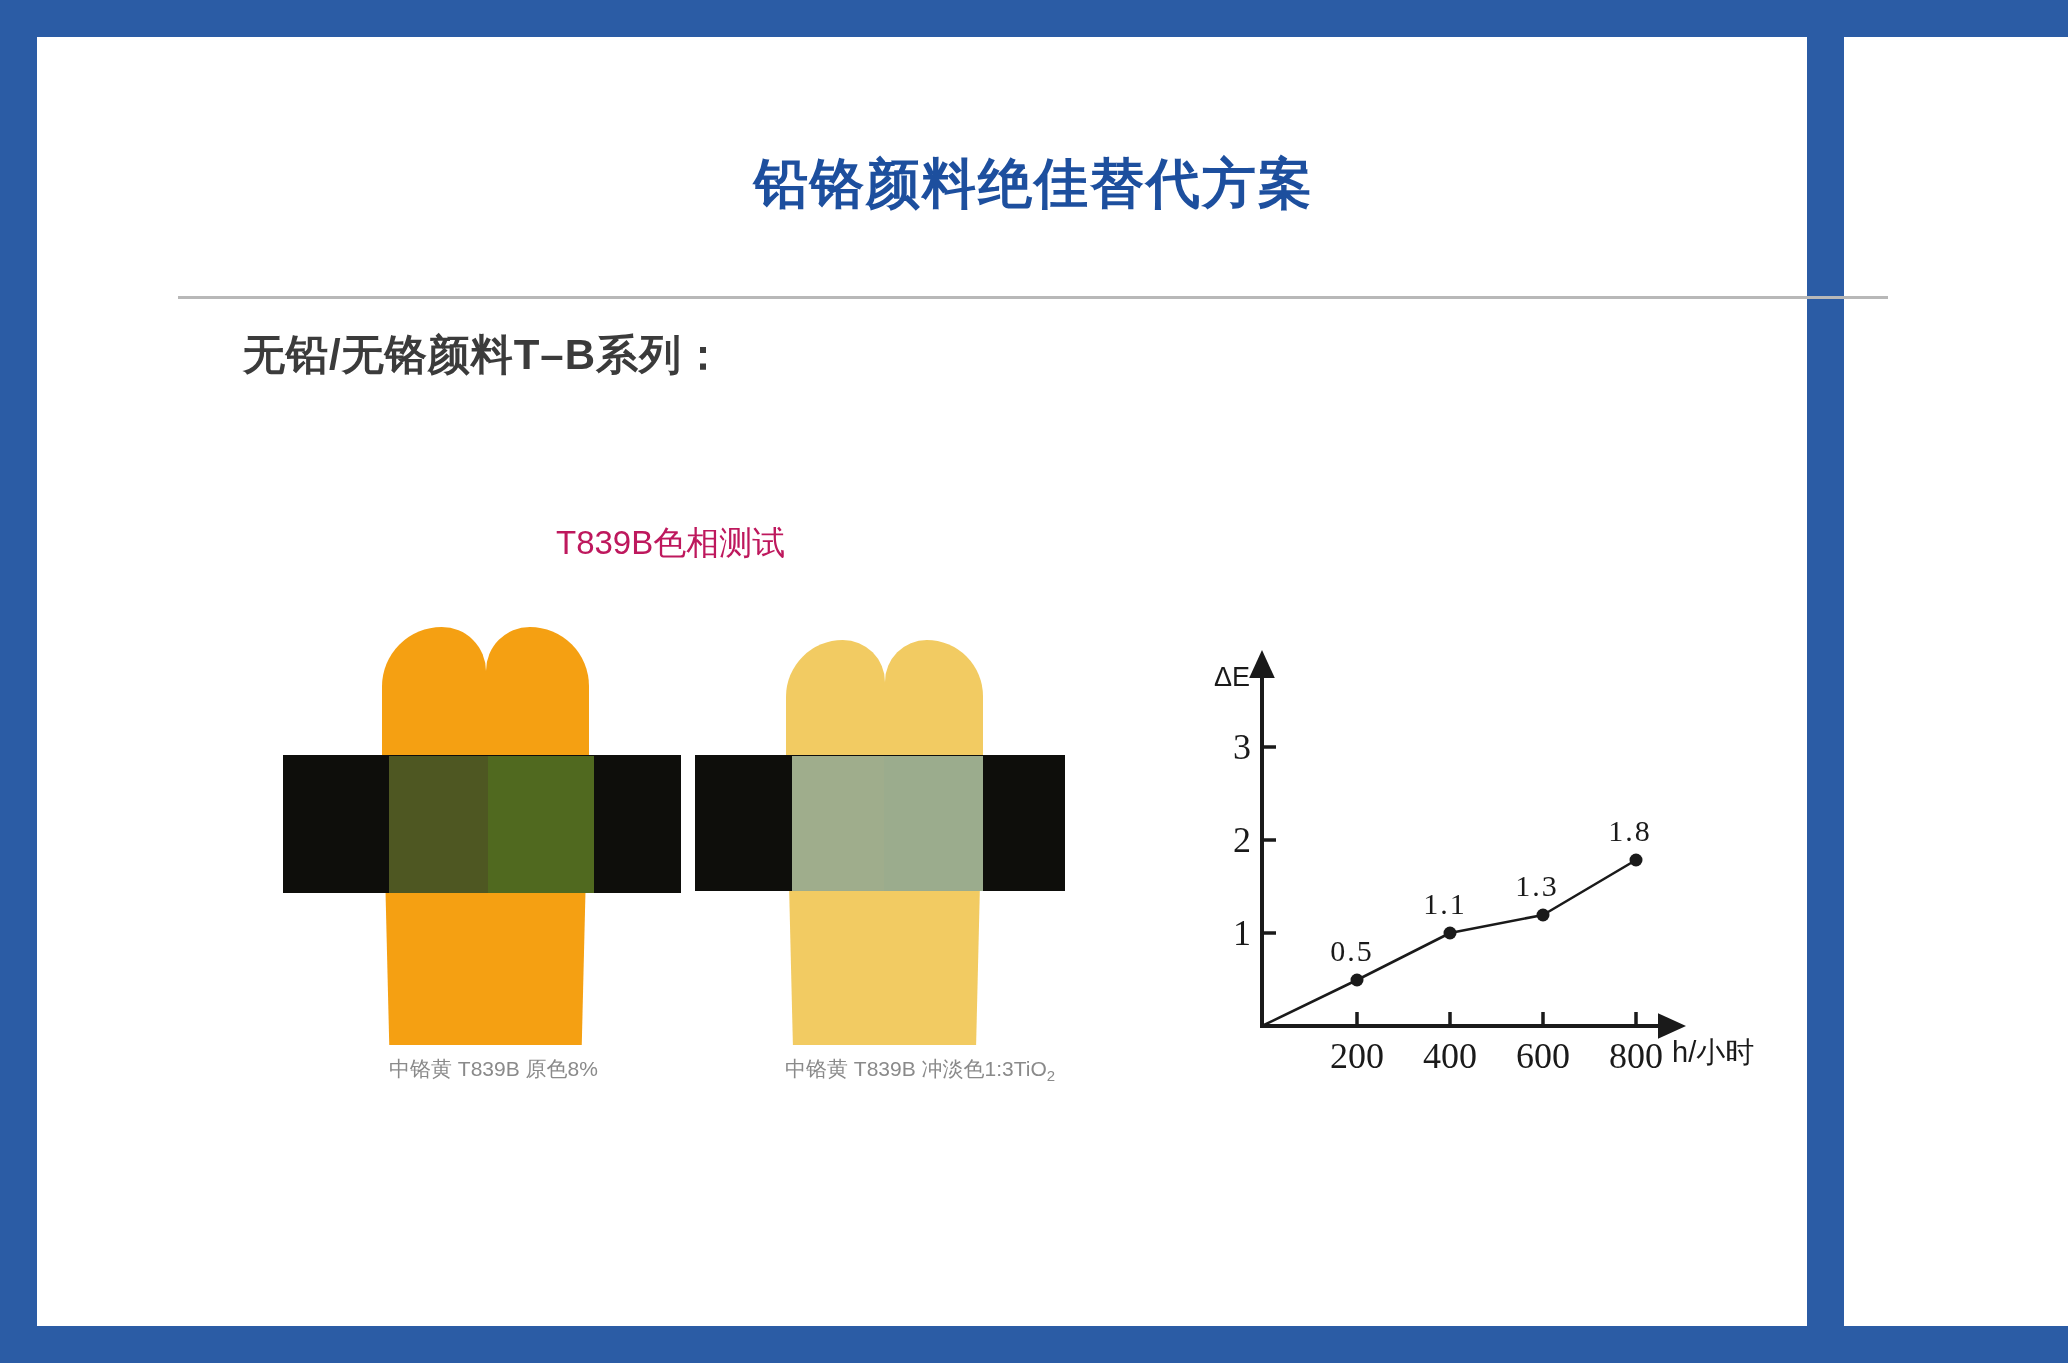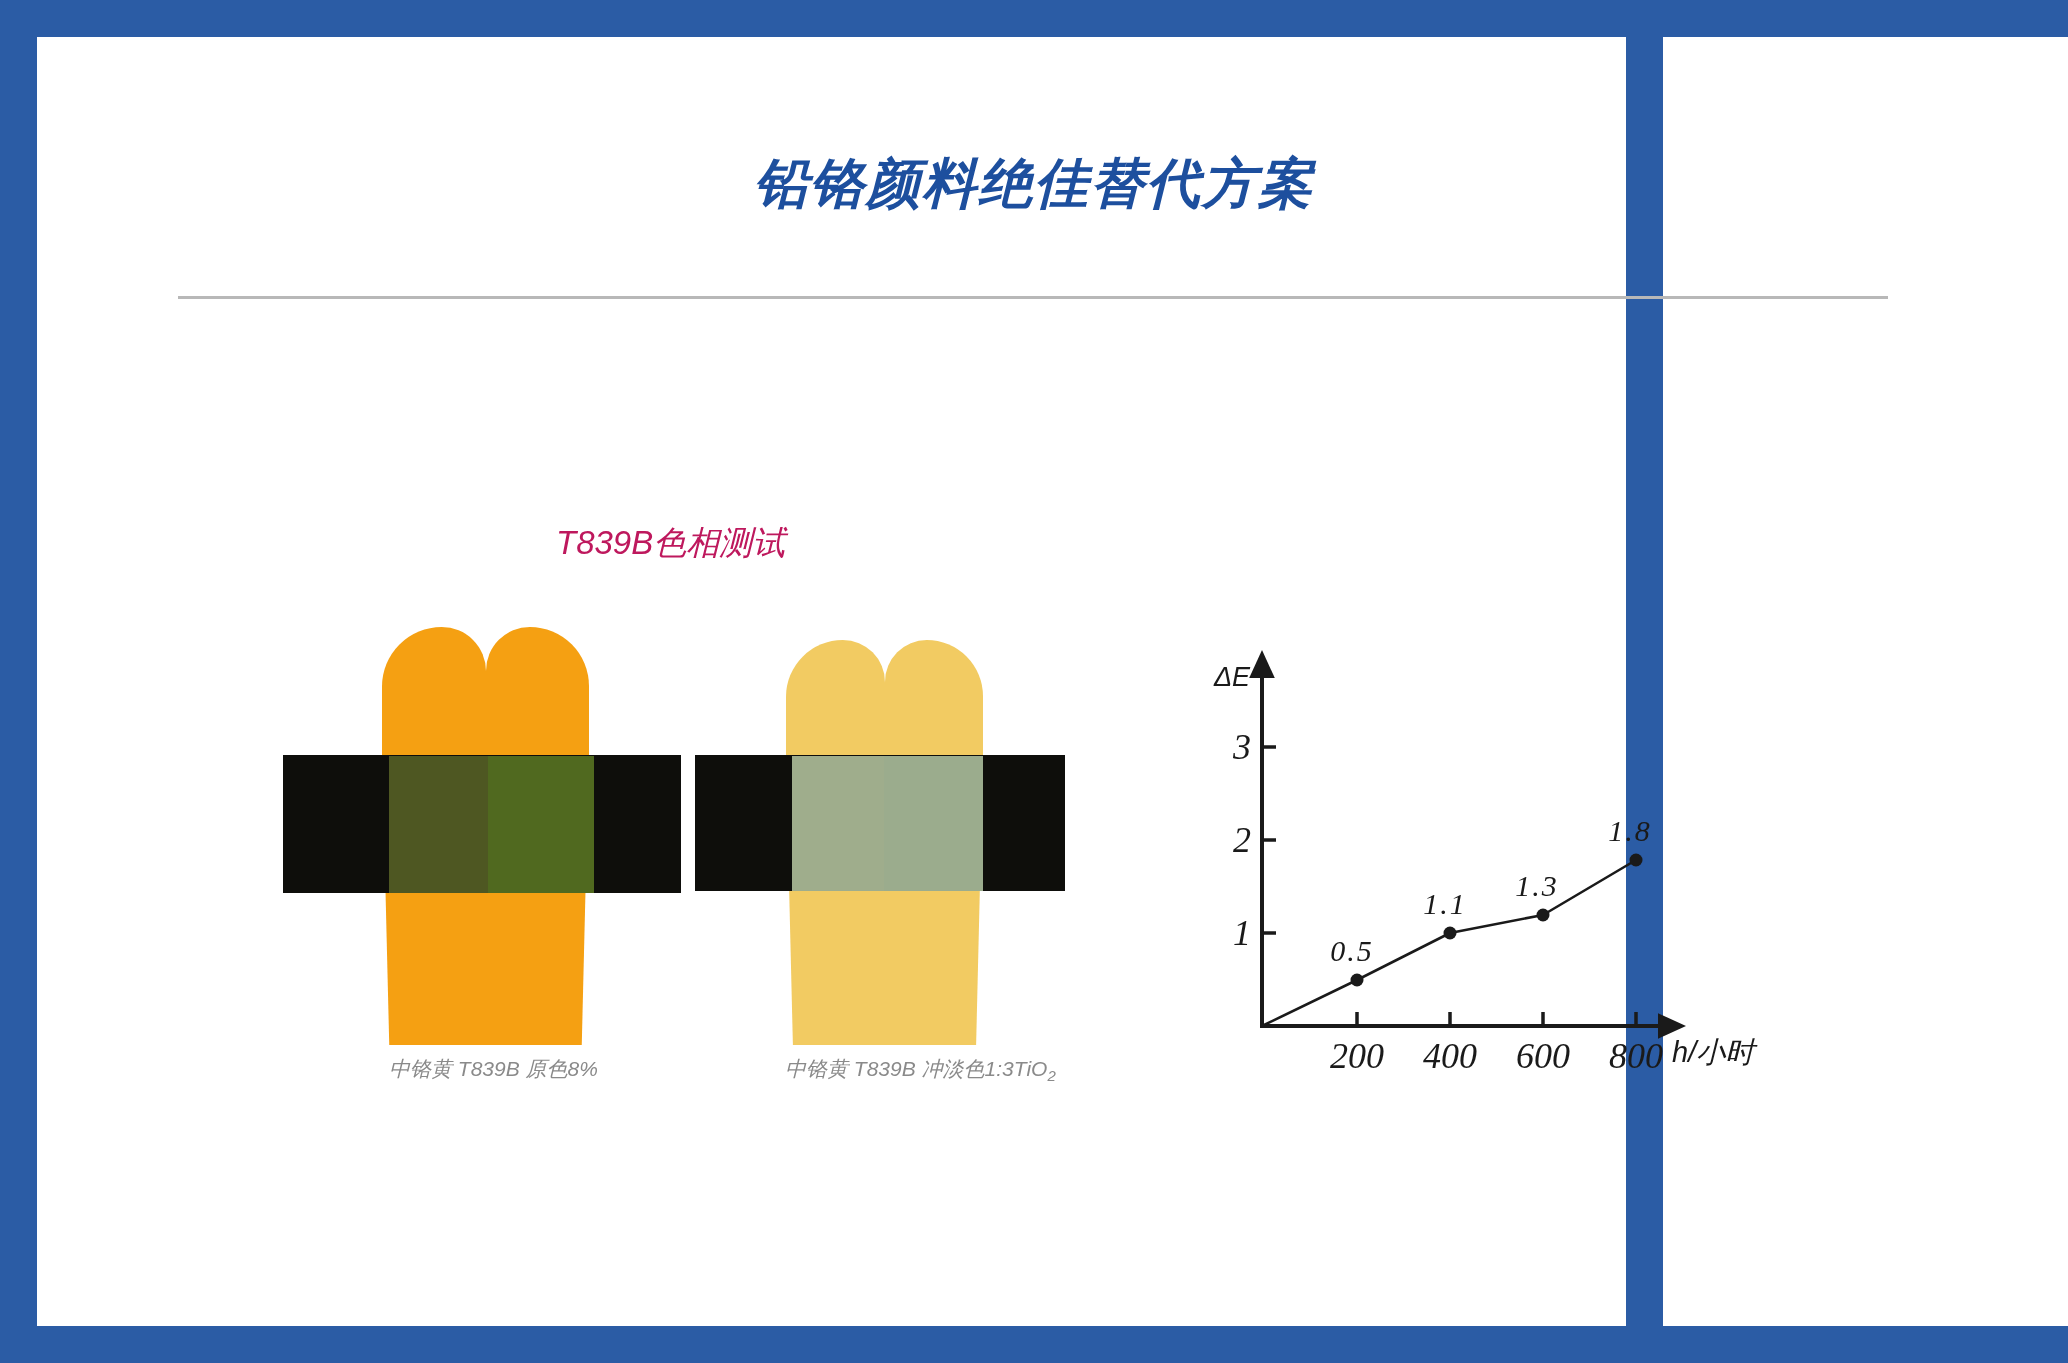--- a/index.html
+++ b/index.html
@@ -4,24 +4,23 @@
 <style>
   html,body{margin:0;padding:0;}
   body{
     width:2068px;height:1363px;
     background:#ffffff;
     font-family:"Liberation Sans","DejaVu Sans",sans-serif;
     overflow:hidden;
   }
   .slide{
     position:relative;
-    width:1663px;height:1363px;
+    width:1844px;height:1363px;
     background:#ffffff;
     box-sizing:border-box;
-    font-style:italic;
   }
   
   .frame-top,.frame-bottom,.frame-left,.frame-right{
     position:absolute;background:#2B5CA5;
   }
   .frame-top{left:0;top:0;width:2068px;height:37px;}
   .frame-bottom{left:0;bottom:0;width:2068px;height:37px;}
   .frame-left{left:0;top:0;width:37px;height:1363px;}
   .frame-right{right:0;top:0;width:37px;height:1363px;}
 
@@ -122,20 +121,21 @@
 
   <div class="frame-top"></div>
   <div class="frame-bottom"></div>
   <div class="frame-left"></div>
   <div class="frame-right"></div>
 
   <div class="title">铅铬颜料绝佳替代方案</div>
 
   <div class="divider"></div>
 
+  <div class="subtitle">无铅/无铬颜料T–B系列：</div>
 
   <div class="panel-heading heading-left">T839B色相测试</div>
 
   <div class="swatch-area">
 
     <div class="card" id="card-masstone">
       <div class="tongue l"></div>
       <div class="tongue r"></div>
       <div class="body"></div>
     </div>

